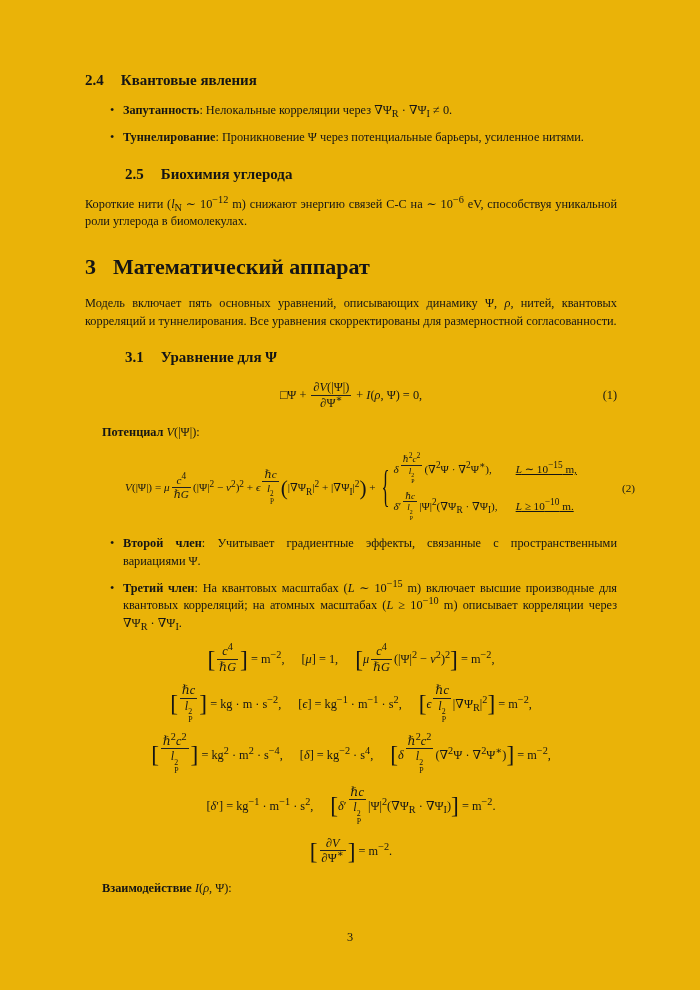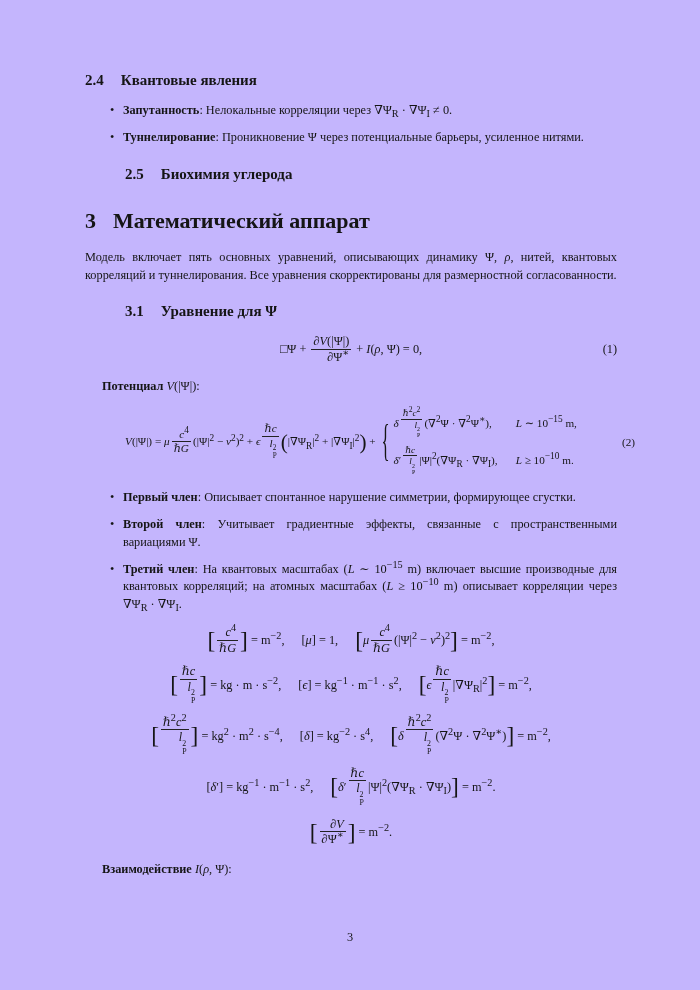--- a/index.html
+++ b/index.html
@@ -2,21 +2,21 @@
 <html><head>
 <meta charset="utf-8">
 <style>
   html, body { margin: 0; padding: 0; background: #ffffff; }
   .page {
     position: relative;
     width: 700px; height: 990px;
     box-sizing: border-box;
     padding: 70px 83px 0 85px;
     overflow: hidden;
-    background: #c4b5fd;
+    background: #eab308;
     color: #151515;
     font-family: "Liberation Serif", "DejaVu Serif", serif;
     font-size: 12.3px;
     line-height: 1.42;
   }
   h2.sub { font-size: 15px; margin: 0 0 11px 0; font-weight: bold; }
   h2.sub.gap-top { margin-top: 17px; margin-left: 40px; }
   h1.sec { font-size: 22px; margin: 20px 0 13px 0; font-weight: bold; }
   .secnum { margin-right: 17px; }
   p.body { margin: 0 0 9px 0; text-align: justify; }
@@ -25,33 +25,33 @@
   ul.blist li::before { content: "\2022"; position: absolute; left: -13px; top: 0; }
   .term { font-weight: bold; }
   .lbl { font-weight: bold; margin-top: 16px; }
   .indent { text-indent: 17px; margin: 2px 0 6px 0; }
 
   
   .eqrow { position: relative; display: flex; align-items: center; justify-content: center; margin: 13px 0; }
   .eqrow .eqtag { position: absolute; right: 0; top: 50%; transform: translateY(-50%); }
   .eqrow.wide { margin-left: -18px; margin-right: -18px; }
   .eq2size { font-size: 11.2px; }
-  .fr { display: inline-block; vertical-align: middle; text-align: right; margin: 0 2px; position: relative; top: -1px; }
+  .fr { display: inline-block; vertical-align: middle; text-align: center; margin: 0 2px; position: relative; top: -1px; }
   .fr .n, .fr .d { display: block; line-height: 1.18; padding: 0 2px; }
   .fr .d { border-top: 1px solid #222; }
   .fr.sm { font-size: 0.82em; }
   sup, sub { line-height: 0; }
   .sps { display: inline-flex; flex-direction: column; align-items: flex-start; font-size: 0.64em; line-height: 1.08; vertical-align: -0.55em; }
   .bg { font-size: 1.9em; line-height: 0; vertical-align: -0.16em; font-weight: 300; }
   .cases { display: inline-flex; align-items: center; vertical-align: middle; text-align: left; margin-left: 3px; }
   .brace { display: inline-block; transform: scaleY(2.7); transform-origin: center; font-size: 1.5em; font-weight: 300; margin-right: 4px; line-height: 1; }
   .ccol { display: inline-table; border-collapse: collapse; }
   .crow { display: table-row; }
   .cl, .cr { display: table-cell; vertical-align: middle; }
-  .cr { padding-left: 18px; }
+  .cr { padding-left: 18px; text-decoration: underline; }
   .crow.first .cl, .crow.first .cr { padding-bottom: 6px; }
   .gap { display: inline-block; width: 17px; }
 
   .dims { text-align: center; margin: 11px 0 13px 0; }
   .dimline { margin: 9px 0; }
 
   .footer { position: absolute; left: 0; bottom: 44px; width: 100%; text-align: center; }
 </style>
 </head>
 <body>
@@ -60,20 +60,21 @@
 
   <h2 class="sub"><span class="secnum">2.4</span><span>Квантовые явления</span></h2>
 
   <ul class="blist">
     <li><span class="term">Запутанность</span><span>: Нелокальные корреляции через ∇Ψ<sub>R</sub> · ∇Ψ<sub>I</sub> ≠ 0.</span></li>
     <li><span class="term">Туннелирование</span><span>: Проникновение Ψ через потенциальные барьеры, усиленное нитями.</span></li>
   </ul>
 
   <h2 class="sub gap-top"><span class="secnum">2.5</span><span>Биохимия углерода</span></h2>
 
+  <p class="body">Короткие нити (<i>l</i><sub>N</sub> ∼ 10<sup>−12</sup> m) снижают энергию связей C-C на ∼ 10<sup>−6</sup> eV, способствуя уникальной роли углерода в биомолекулах.</p>
 
   <h1 class="sec"><span class="secnum">3</span><span>Математический аппарат</span></h1>
 
   <p class="body">Модель включает пять основных уравнений, описывающих динамику Ψ, <i>ρ</i>, нитей, квантовых корреляций и туннелирования. Все уравнения скорректированы для размерностной согласованности.</p>
 
   <h2 class="sub gap-top"><span class="secnum">3.1</span><span>Уравнение для Ψ</span></h2>
 
   <div class="eqrow">
     <span>□Ψ + <span class="fr"><span class="n">∂<i>V</i>(|Ψ|)</span><span class="d">∂Ψ<sup>∗</sup></span></span> + <i>I</i>(<i>ρ</i>, Ψ) = 0,</span>
     <span class="eqtag">(1)</span>
@@ -102,21 +103,20 @@
                       <span>P</span>
                     </span></span></span>|Ψ|<sup>2</sup>(∇Ψ<sub>R</sub> · ∇Ψ<sub>I</sub>),</span>
               <span class="cr"><i>L</i> ≥ 10<sup>−10</sup> m.</span>
             </span>
           </span>
         </span></span>
     <span class="eqtag">(2)</span>
   </div>
 
   <ul class="blist">
-    <li><span class="term">Первый член</span><span>: Описывает спонтанное нарушение симметрии, формирующее сгустки.</span></li>
     <li><span class="term">Второй член</span><span>: Учитывает градиентные эффекты, связанные с пространственными вариациями Ψ.</span></li>
     <li><span class="term">Третий член</span><span>: На квантовых масштабах (<i>L</i> ∼ 10<sup>−15</sup> m) включает высшие производные для квантовых корреляций; на атомных масштабах (<i>L</i> ≥ 10<sup>−10</sup> m) описывает корреляции через ∇Ψ<sub>R</sub> · ∇Ψ<sub>I</sub>.</span></li>
   </ul>
 
 
   <div class="dims">
     <div class="dimline"><span class="bg">[</span><span class="fr"><span class="n"><i>c</i><sup>4</sup></span><span class="d">ℏ<i>G</i></span></span><span class="bg">]</span> = m<sup>−2</sup>,<span class="gap"></span>[<i>μ</i>] = 1,<span class="gap"></span><span class="bg">[</span><i>μ</i><span class="fr"><span class="n"><i>c</i><sup>4</sup></span><span class="d">ℏ<i>G</i></span></span>(|Ψ|<sup>2</sup> − <i>v</i><sup>2</sup>)<sup>2</sup><span class="bg">]</span> = m<sup>−2</sup>,</div>
     <div class="dimline"><span class="bg">[</span><span class="fr"><span class="n">ℏ<i>c</i></span><span class="d"><i>l</i><span class="sps">
               <span>2</span>
               <span>P</span>

